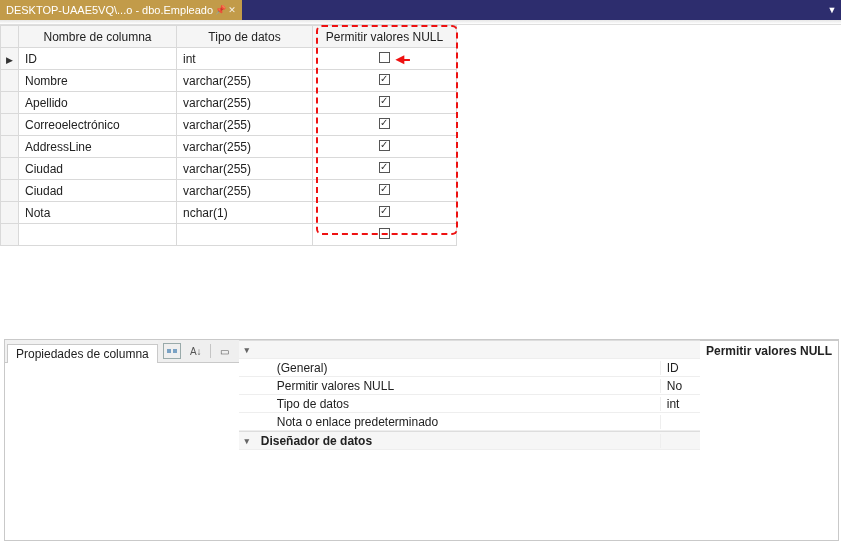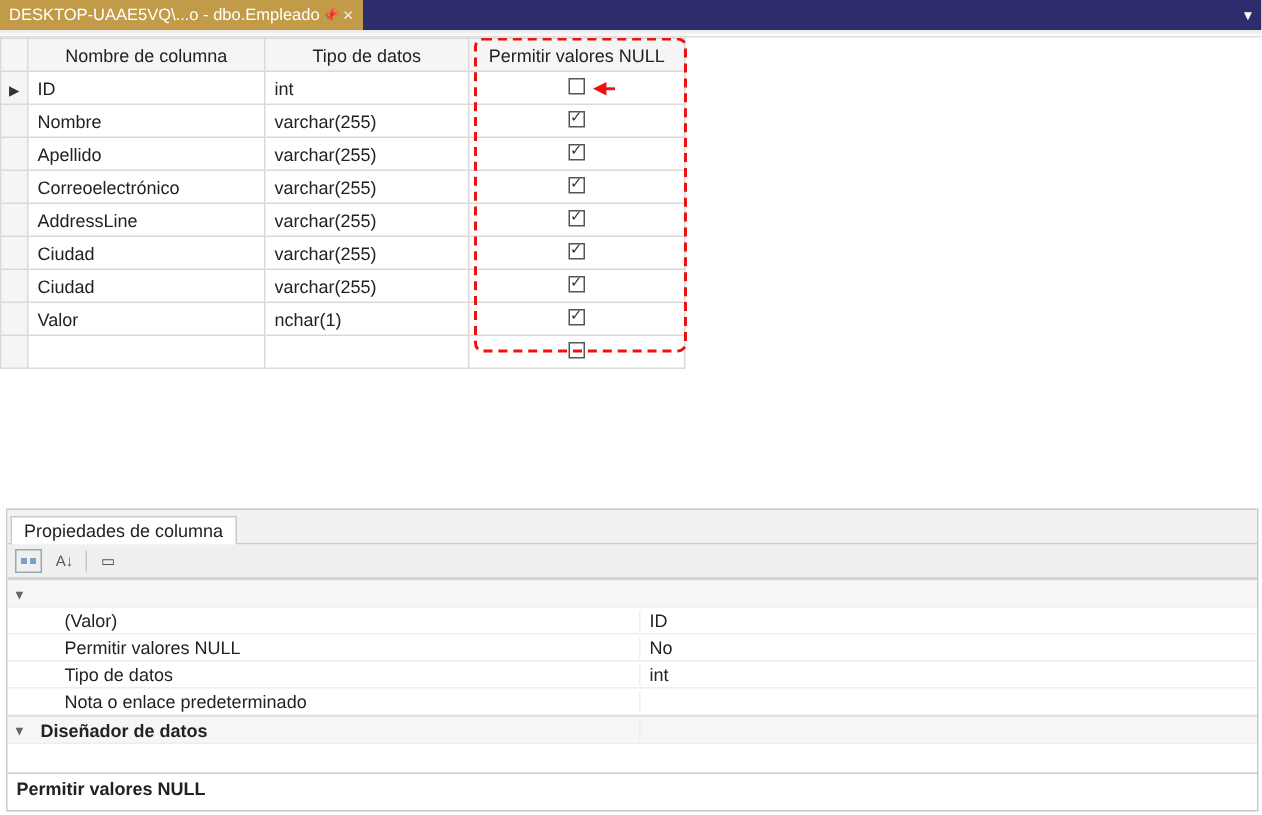--- a/index.html
+++ b/index.html
@@ -123,21 +123,20 @@
 
   .props-panel {
     position: absolute;
     left: 4px;
     right: 2px;
     bottom: 2px;
     height: 200px;
     border: 1px solid #c9c9c9;
     background: #fff;
     display: flex;
-    flex-direction: column;
   }
   .props-tabs {
     height: 22px;
     background: #f1f1f1;
     display: flex;
     align-items: flex-end;
     border-bottom: 1px solid #c9c9c9;
   }
   .props-tab {
     border: 1px solid #c9c9c9;
@@ -287,21 +286,21 @@
       <td class="center"><span class="chk checked"></span></td>
     </tr>
     <tr>
       <td class="rowhdr"></td>
       <td>Ciudad</td>
       <td>varchar(255)</td>
       <td class="center"><span class="chk checked"></span></td>
     </tr>
     <tr>
       <td class="rowhdr"></td>
-      <td>Valor</td>
+      <td>Nota</td>
       <td>nchar(1)</td>
       <td class="center"><span class="chk checked"></span></td>
     </tr>
     <tr>
       <td class="rowhdr"></td>
       <td></td>
       <td></td>
       <td class="center"><span class="chk"></span></td>
     </tr>
   </tbody>
@@ -324,21 +323,21 @@
     <span class="tb-sep"></span>
     <div class="tb-btn">▭</div>
   </div>
   <div class="props-grid">
     <div class="pg-row cat">
       <span class="pg-exp">▾</span>
       <span class="pg-val"></span>
     </div>
     <div class="pg-row">
       <span class="pg-exp"></span>
-      <span class="pg-name">(Valor)</span>
+      <span class="pg-name">(General)</span>
       <span class="pg-val">ID</span>
     </div>
     <div class="pg-row">
       <span class="pg-exp"></span>
       <span class="pg-name">Permitir valores NULL</span>
       <span class="pg-val">No</span>
     </div>
     <div class="pg-row">
       <span class="pg-exp"></span>
       <span class="pg-name">Tipo de datos</span>

